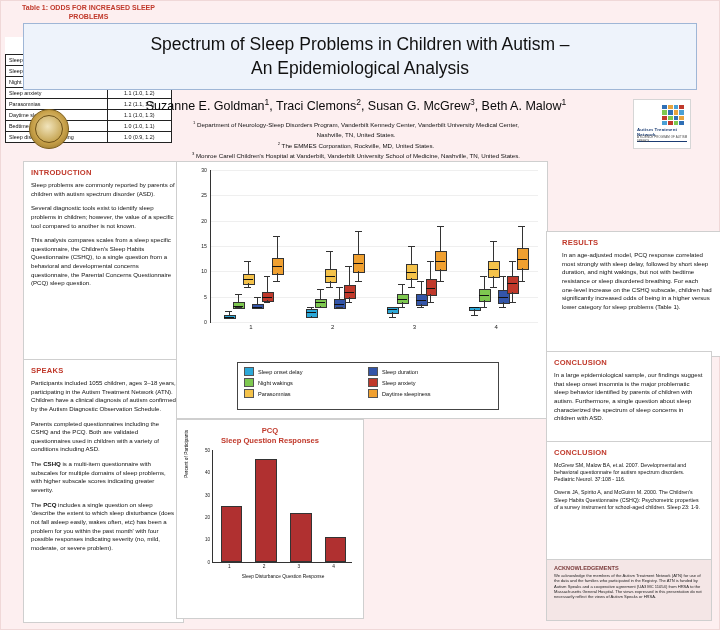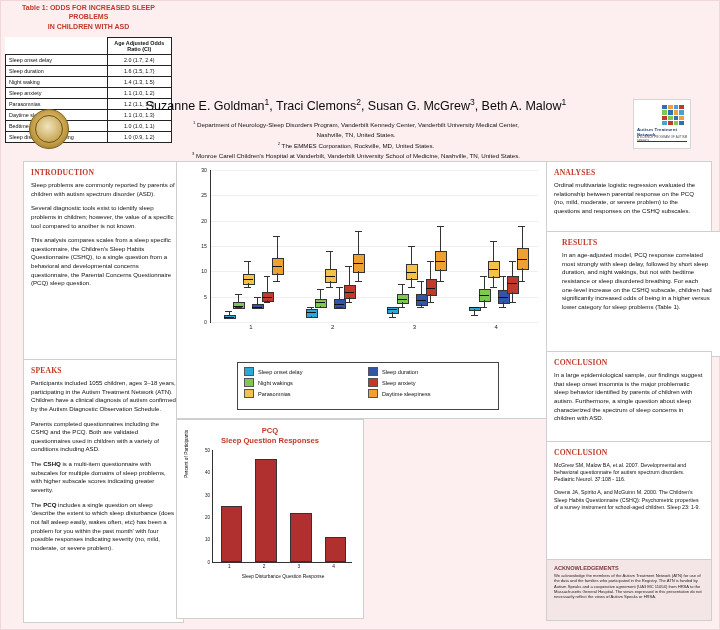--- a/index.html
+++ b/index.html
@@ -52,21 +52,21 @@
   .atn .grid i{display:block;}
   .atn .word{
     position:absolute;left:3px;top:27px;font-size:4.4px;color:#1b3c73;font-weight:bold;letter-spacing:.2px;
   }
   .atn .sub{
     position:absolute;left:3px;top:35px;font-size:2.9px;color:#444;letter-spacing:.1px;
   }
   .atn .bar{position:absolute;left:3px;top:41px;width:50px;height:1px;background:#1b3c73;}
   
   .panel{position:absolute;background:#ffffff;border:1px solid #cfcfcf;}
-  .sec-head{font-size:7.6px;font-weight:bold;color:#0b3f91;letter-spacing:.2px;font-family:Liberation Serif, serif;}
+  .sec-head{font-size:7.6px;font-weight:bold;color:#0b3f91;letter-spacing:.2px;}
   .sec-head.red{color:#c0392b;}
   .body-txt{font-size:6.1px;color:#111;line-height:1.42;}
   .body-txt p{margin:0 0 6px 0;}
   b{font-weight:bold;}
   
   #intro{left:22px;top:160px;width:145px;height:190px;padding:6px 7px;}
   #methods{left:22px;top:358px;width:145px;height:250px;padding:6px 7px;}
   
   #chart-panel{left:175px;top:160px;width:362px;height:248px;padding:4px;}
   .chart-title{text-align:center;font-size:8px;font-weight:bold;color:#c0392b;line-height:1.3;margin-top:2px;}
@@ -123,20 +123,25 @@
   th.h1{width:95px;border:none;background:transparent;}
   th.h2{text-align:center;font-weight:bold;}
   td.lab{text-align:left;}
   td.val{text-align:center;}
 </style>
 </head>
 <body>
 
 <div class="poster">
 
+  <div class="title-banner">
+    <div class="t">
+      Spectrum of Sleep Problems in Children with Autism –<br>An Epidemiological Analysis
+    </div>
+  </div>
 
   <div class="seal">
       <div class="inner"></div>
     </div>
 
   <div class="atn">
     <div class="grid">
       <i style="background:#2f6fb5"></i>
         <i style="background:#e8a33d"></i>
         <i style="background:#4aa0d5"></i>
@@ -382,24 +387,20 @@
           <span class="sw" style="background: rgb(244, 194, 74);"></span>
           <span>Parasomnias</span>
         </div>
         <div class="li">
           <span class="sw" style="background: rgb(240, 160, 48);"></span>
           <span>Daytime sleepiness</span>
         </div>
       </div>
   </div>
 
-  <div class="panel" id="analyses">
-    <div class="sec-head red">ANALYSES</div>
-    <div class="body-txt" style="margin-top:4px">Ordinal multivariate logistic regression evaluated the relationship between parental response on the PCQ (no, mild, moderate, or severe problem) to the questions and responses on the CSHQ subscales.</div>
-  </div>
 
   <div class="panel" id="results">
     <div class="sec-head red">RESULTS</div>
     <div class="body-txt" style="margin-top:4px">In an age-adjusted model, PCQ response correlated most strongly with sleep delay, followed by short sleep duration, and night wakings, but not with bedtime resistance or sleep disordered breathing. For each one-level increase on the CSHQ subscale, children had significantly increased odds of being in a higher versus lower category for sleep problems (Table 1).</div>
   </div>
 
   <div class="panel" id="conclusion">
     <div class="sec-head red">CONCLUSION</div>
     <div class="body-txt" style="margin-top:4px">In a large epidemiological sample, our findings suggest that sleep onset insomnia is the major problematic sleep behavior identified by parents of children with autism. Furthermore, a single question about sleep characterized the spectrum of sleep concerns in children with ASD.</div>
   </div>

